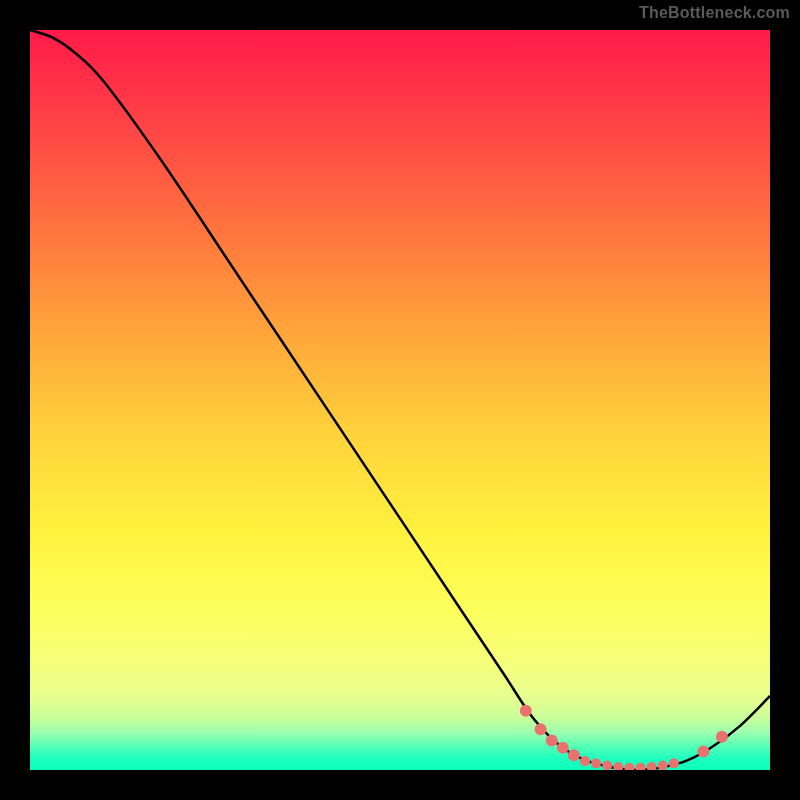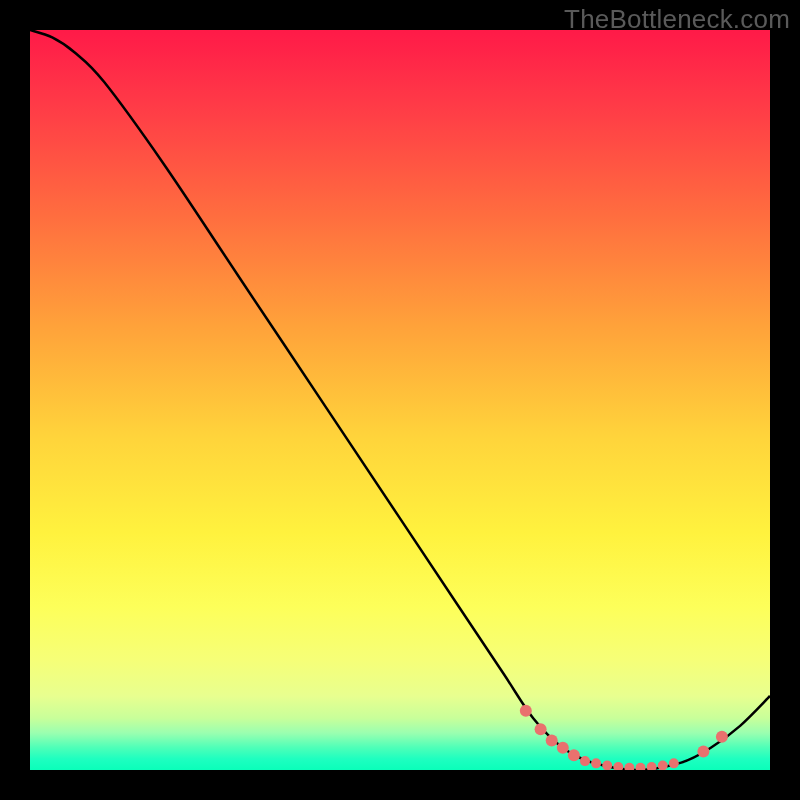--- a/index.html
+++ b/index.html
@@ -15,22 +15,22 @@
     position: relative;
     width: 800px;
     height: 800px;
     background: #000;
   }
   .watermark {
     position: absolute;
     top: 4px;
     right: 10px;
     color: #5a5a5a;
-    font-size: 26px;
-    font-weight: 400;
+    font-size: 16px;
+    font-weight: 700;
     letter-spacing: 0.2px;
     z-index: 10;
   }
   .plot {
     position: absolute;
     left: 30px;
     top: 30px;
     width: 740px;
     height: 740px;
     

